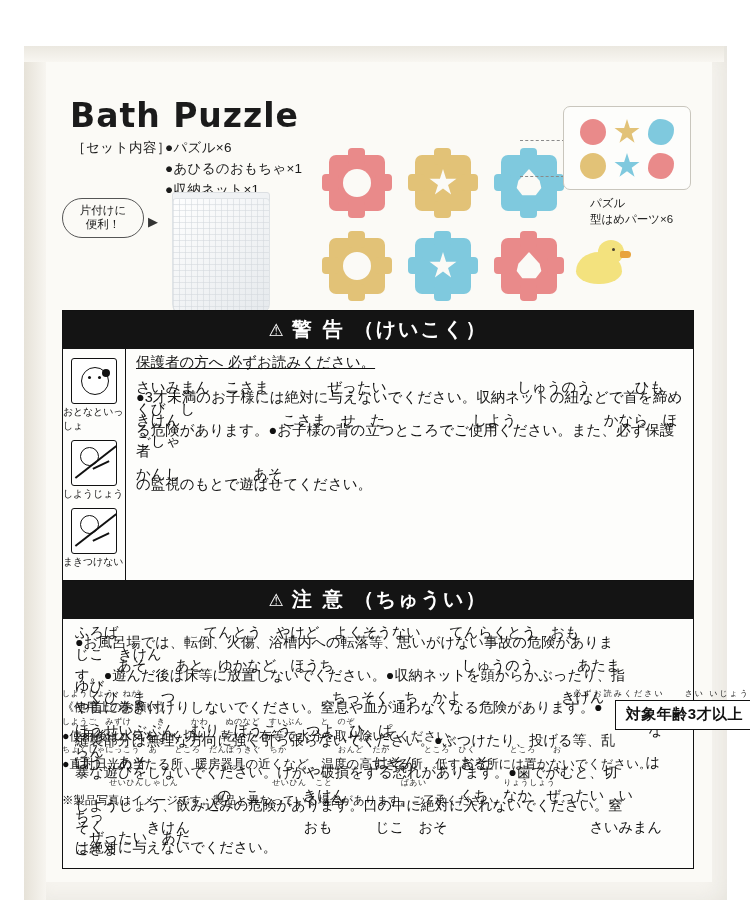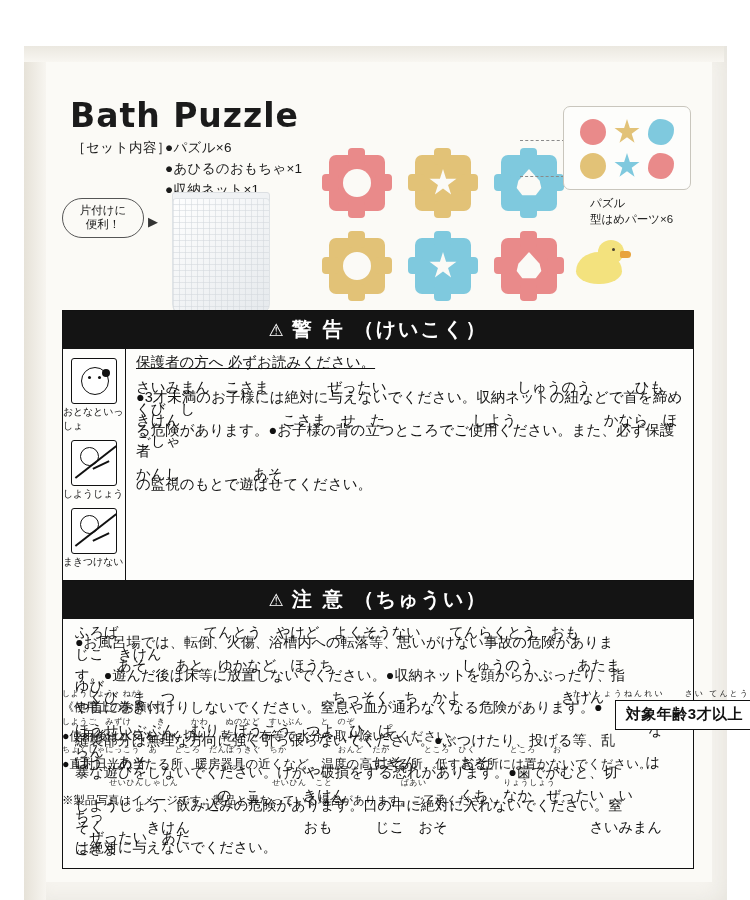--- a/index.html
+++ b/index.html
@@ -572,16 +572,16 @@
         <span class="tiny ruby-line" style="display:block">しようご　みずけ　　　き　　　かわ　　ぬのなど　すいぶん　　と　のぞ</span>
         <span>●使用後は水気をよく切り、乾いた布等で水分を取り除いてください。</span>
       </li>
       <li>
         <span class="tiny ruby-line" style="display:block">ちょくしゃにっこう　あ　　ところ　だんぼうきぐ　ちか　　　　　　おんど　たか　　　　ところ　ひく　　　　ところ　　お</span>
         <span>●直射日光の当たる所、暖房器具の近くなど、温度の高すぎる所、低すぎる所には置かないでください。</span>
       </li>
     </ul>
     <p class="tiny ruby-line" style="margin-top:4px;padding-left:47px;">せいひんしゃしん　　　　　　　　　　　せいひん　こと　　　　　　　　ばあい　　　　　　　　　りょうしょう</p>
     <div class="note">※製品写真はイメージです。製品と異なっている場合があります。ご了承ください。</div>
-    <div id="age-ruby">たいしょうねんれい　　さい てんとう</div>
+    <div id="age-ruby">必ずお読みください　　さい いじょう</div>
     <div id="age-badge">対象年齢3才以上</div>
   </div>
 </div>
 
 </body></html>

